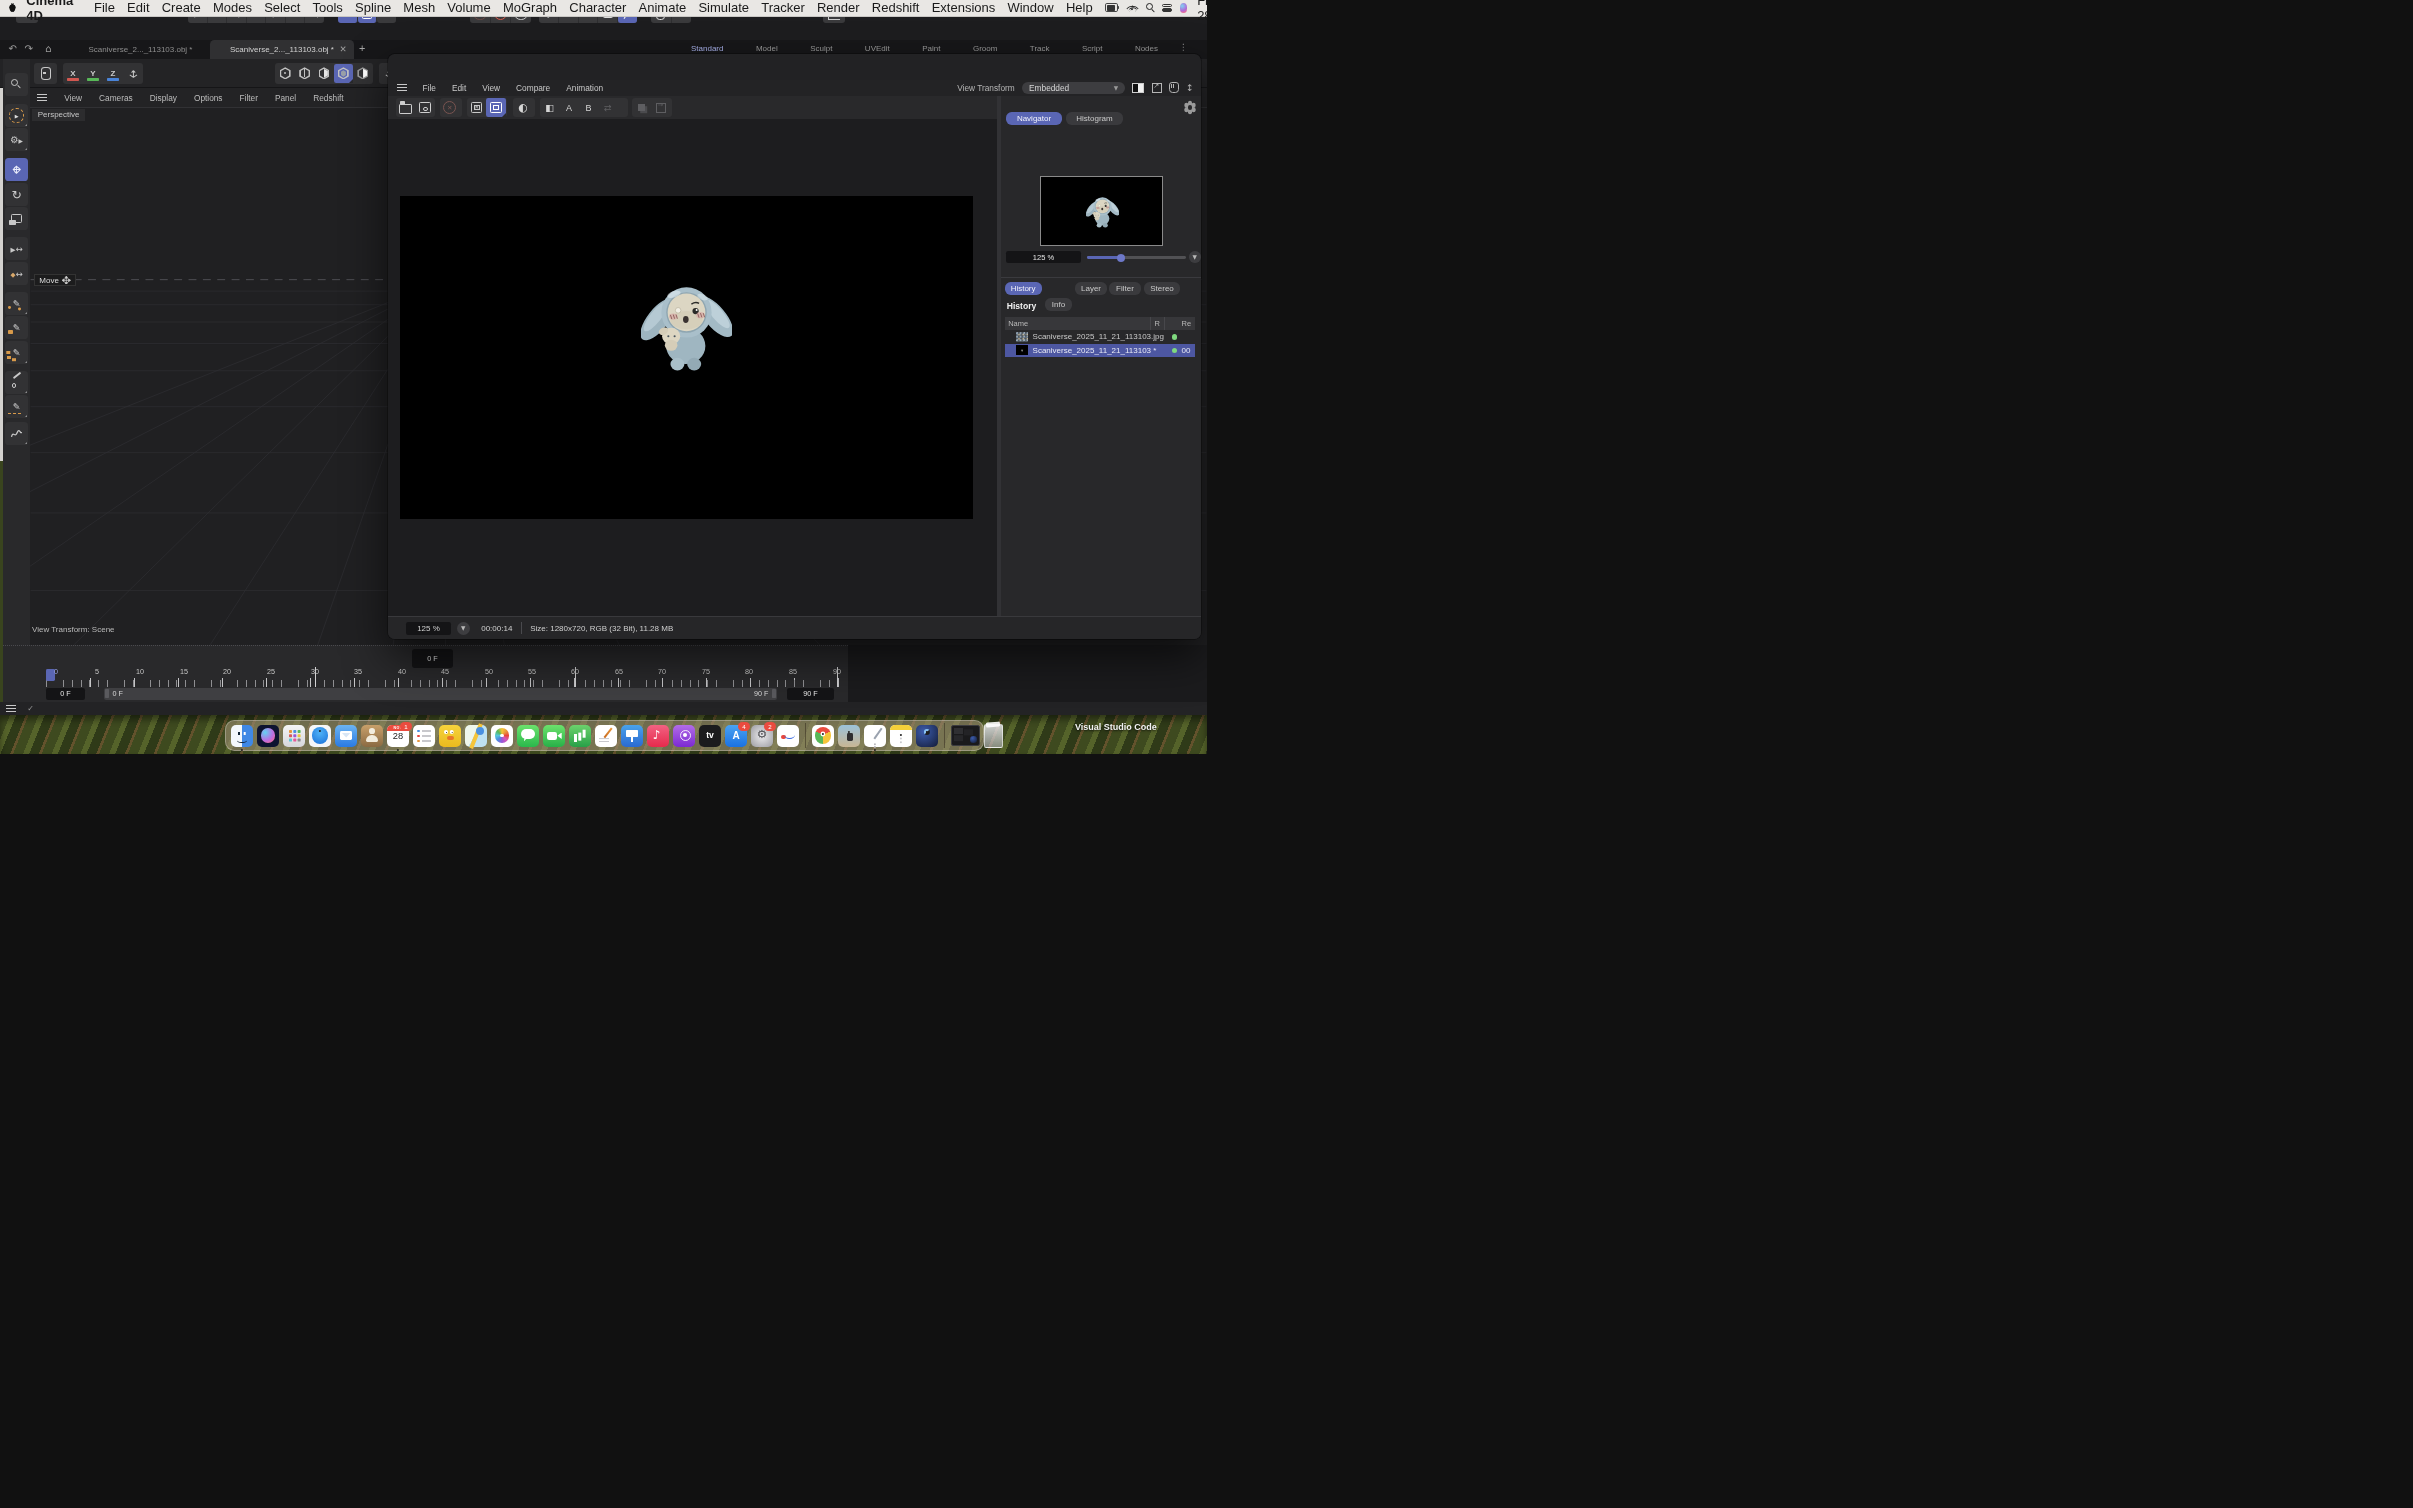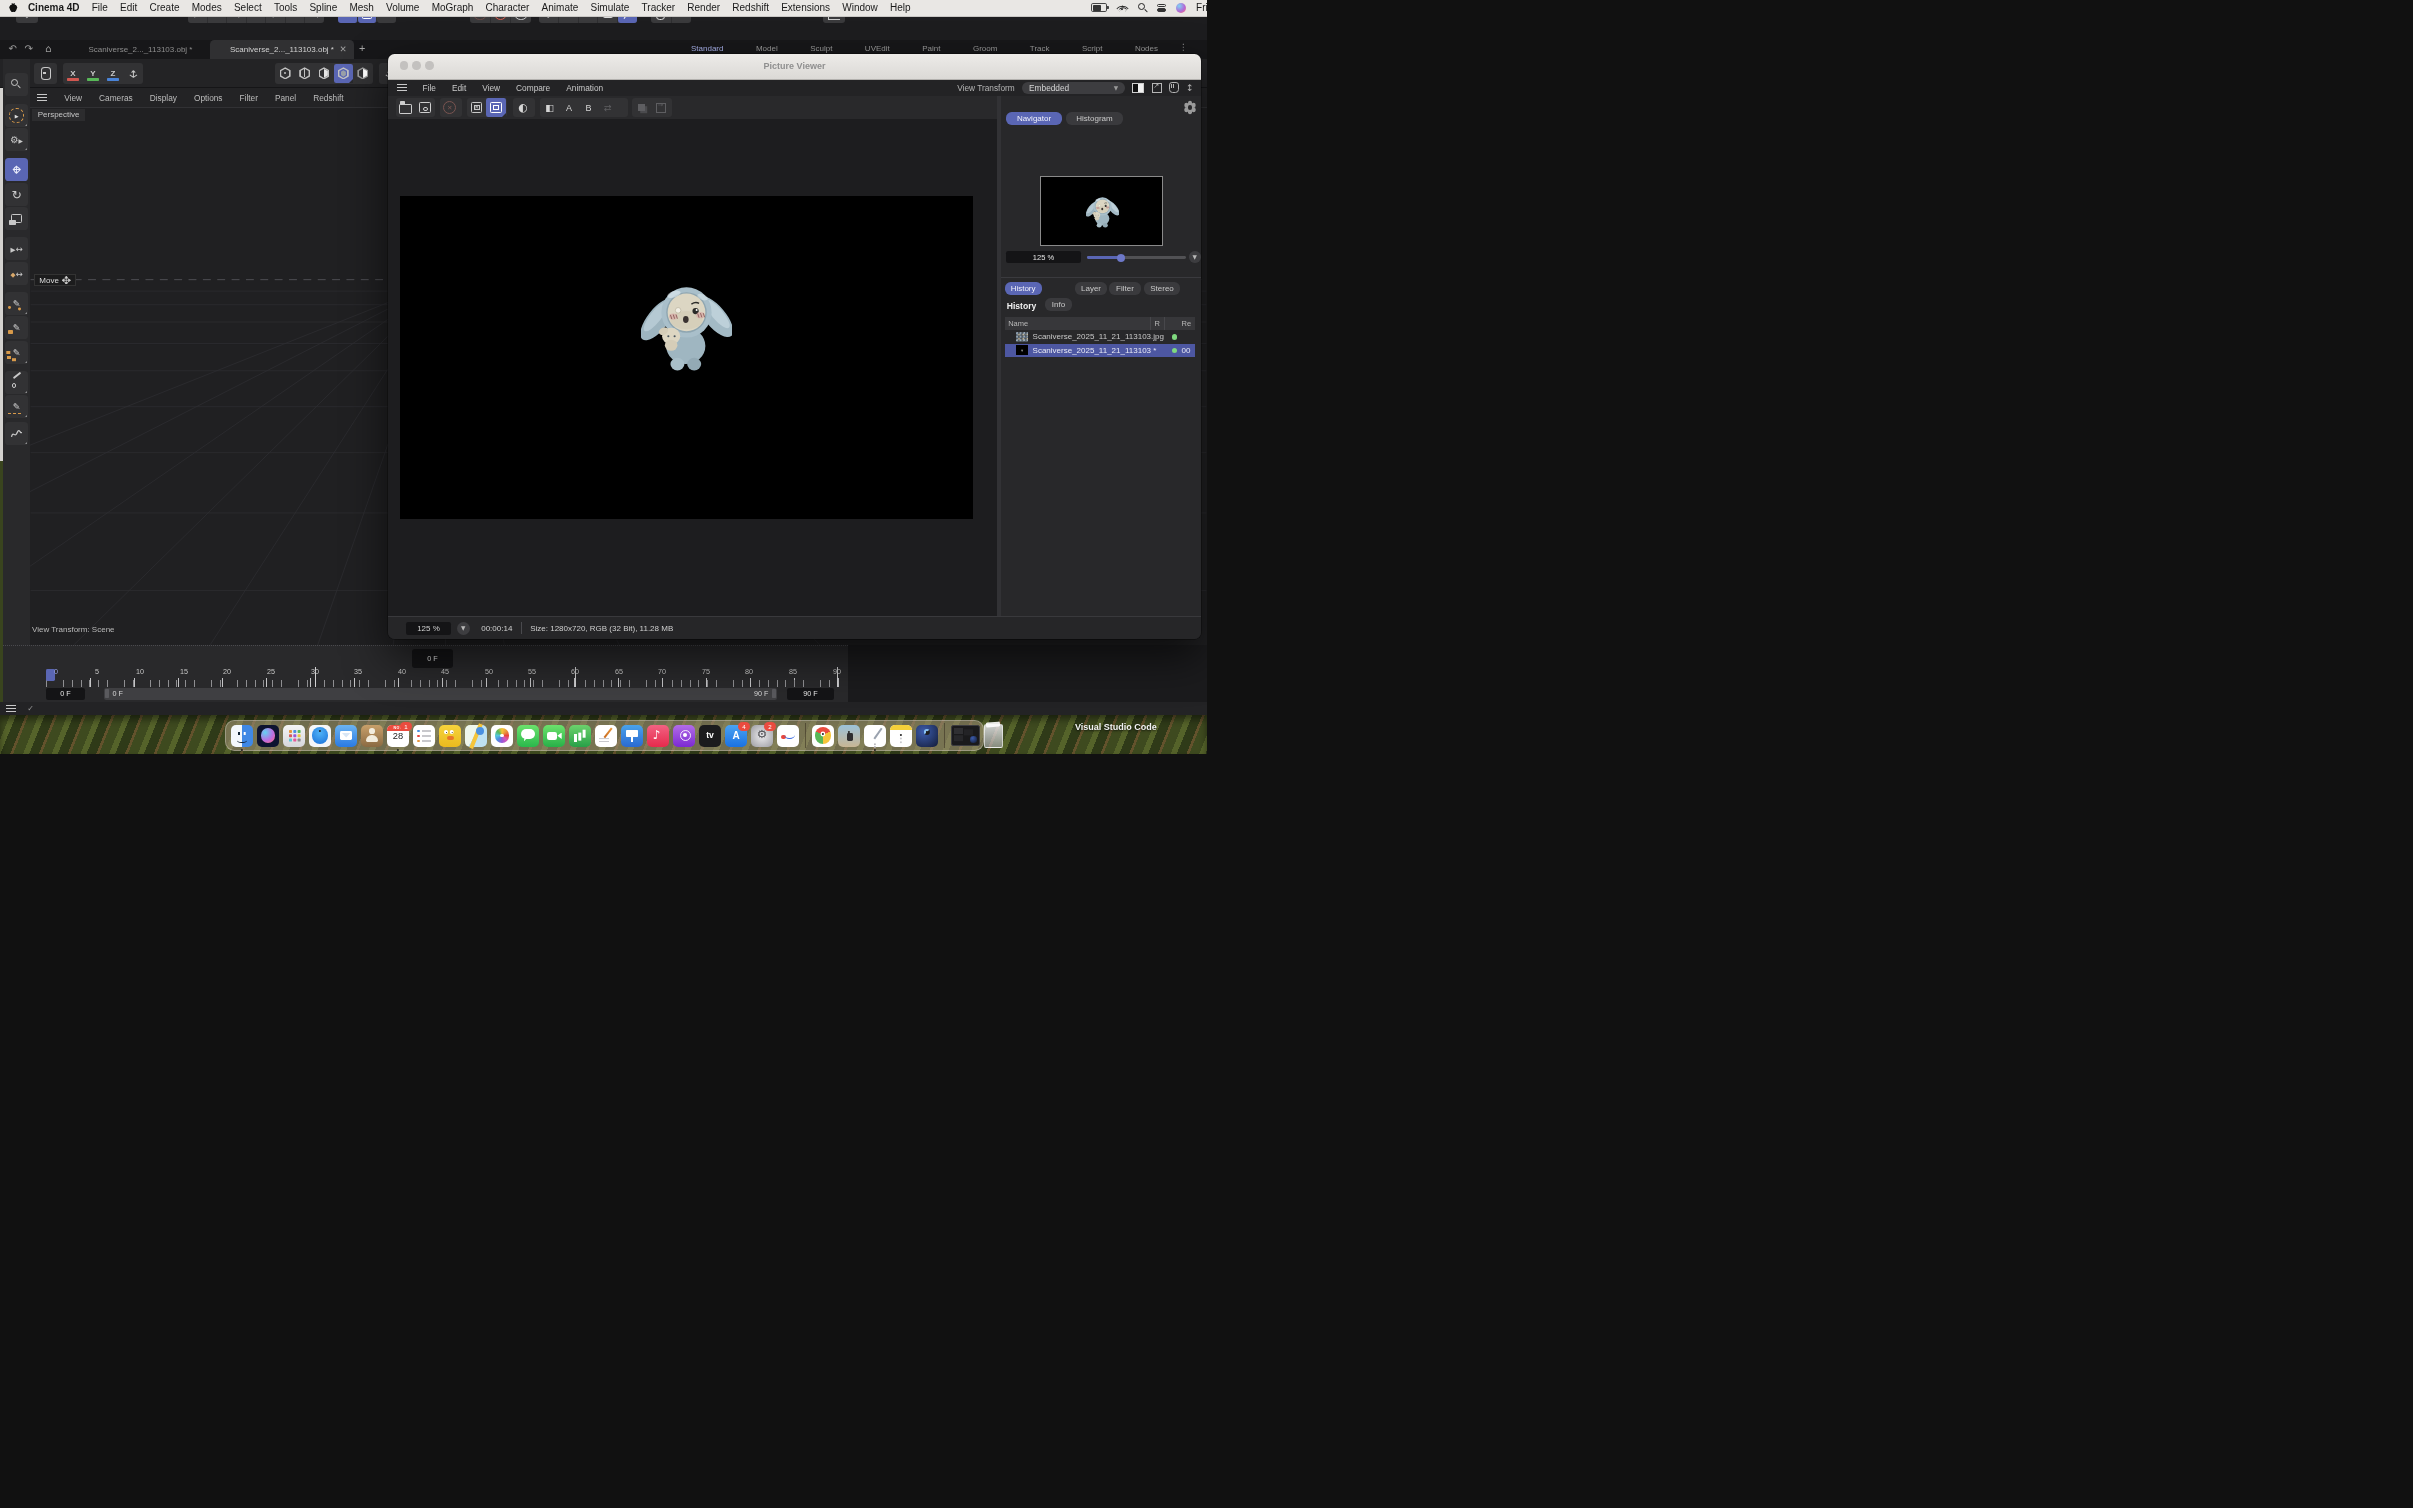--- a/index.html
+++ b/index.html
@@ -2,21 +2,21 @@
 <html style="font-size:11.5px"><head>
 <meta charset="utf-8">
 <style>
   html,body{margin:0;padding:0;background:#111;}
   #screen{position:relative;width:1207px;height:754px;overflow:hidden;
     font-family:"Liberation Sans",sans-serif;background:#1d1d1f;}
   .abs{position:absolute;}
   .g{font-family:"DejaVu Sans",sans-serif;}
   
   #menubar{left:0;top:0;width:1298px;height:16.5px;background:#e9e7e4;display:flex;align-items:center;
-    font-size:10px;color:#1a1a1a;border-bottom:0.7px solid #c9c7c4;box-sizing:border-box;z-index:40;}
+    font-size:13px;color:#1a1a1a;border-bottom:0.7px solid #c9c7c4;box-sizing:border-box;z-index:40;}
   #menubar .apple{width:9.3px;height:9.3px;margin:0 10px 0 8.6px;background:#111;
     -webkit-mask:none;border-radius:2.9px 2.9px 3.6px 3.6px;clip-path:polygon(50% 8%,68% 0,64% 14%,82% 22%,94% 45%,82% 78%,64% 100%,50% 92%,36% 100%,18% 78%,6% 45%,18% 22%,36% 14%,32% 0);}
   #menubar .mi{margin-right:12.2px;white-space:nowrap;}
   #menubar .app{font-weight:bold;margin-right:12.2px;}
   #menubar .right{margin-left:auto;display:flex;align-items:center;gap:10px;padding-right:8.6px;}
   .batt{position:relative;width:14.4px;height:7.2px;border:0.7px solid #444;border-radius:1.8px;}
   .batt::before{content:"";position:absolute;left:0.7px;top:0.7px;bottom:0.7px;width:8.6px;background:#333;border-radius:0.7px;}
   .batt::after{content:"";position:absolute;right:-2.2px;top:2.2px;width:1.4px;height:2.9px;background:#444;border-radius:0 0.7px 0.7px 0;}
   .wifi{position:relative;width:10.8px;height:8px;}
   .wifi i{position:absolute;border:solid #222;border-width:1.4px 1.4px 0 0;border-radius:0 100% 0 0;transform:rotate(-45deg);}
@@ -593,26 +593,20 @@
     <span style="position:absolute;left:8.6px;top:1.4px;">0 F</span>
     <span style="position:absolute;right:8.6px;top:1.4px;">90 F</span>
   </div>
   <div class="rfield" style="left:787px;width:47px;">90 F</div>
   <div id="bottomstrip" class="abs">
     <span class="hamb" style="height:6.5px;"></span>
     <span class="g" style="color:#9a9a9a;font-size:8px;">✓</span>
   </div>
 
   <div id="pv" class="abs">
-    <div id="pv-title">
-      <span class="tl" style="left:11.5px;background:#c3c1bf;"></span>
-      <span class="tl" style="left:24.4px;background:#c3c1bf;"></span>
-      <span class="tl" style="left:37px;background:#c3c1bf;"></span>
-      <span class="t">Picture Viewer</span>
-    </div>
     <div id="pv-menu">
       <span class="hamb"></span>
       <span>File</span>
       <span>Edit</span>
       <span>View</span>
       <span>Compare</span>
       <span>Animation</span>
       <span style="margin-left:auto;display:flex;align-items:center;gap:7.2px;padding-right:7.2px;">
         <span style="color:#b5b5b5;text-align:center;">View Transform</span>
         <span style="width:89px;height:12.2px;background:#3d3d40;border-radius:6.5px;display:flex;align-items:center;padding:0 7.2px;justify-content:space-between;color:#d5d5d5;">

